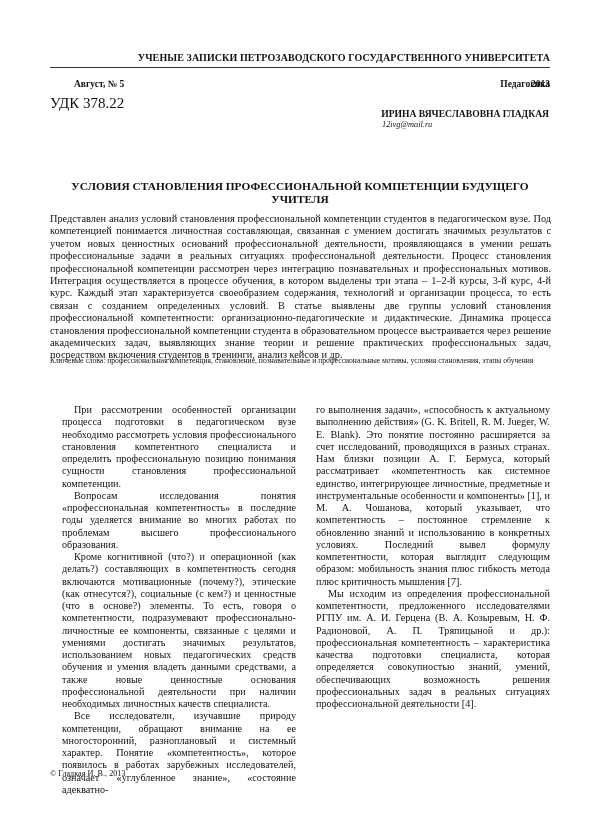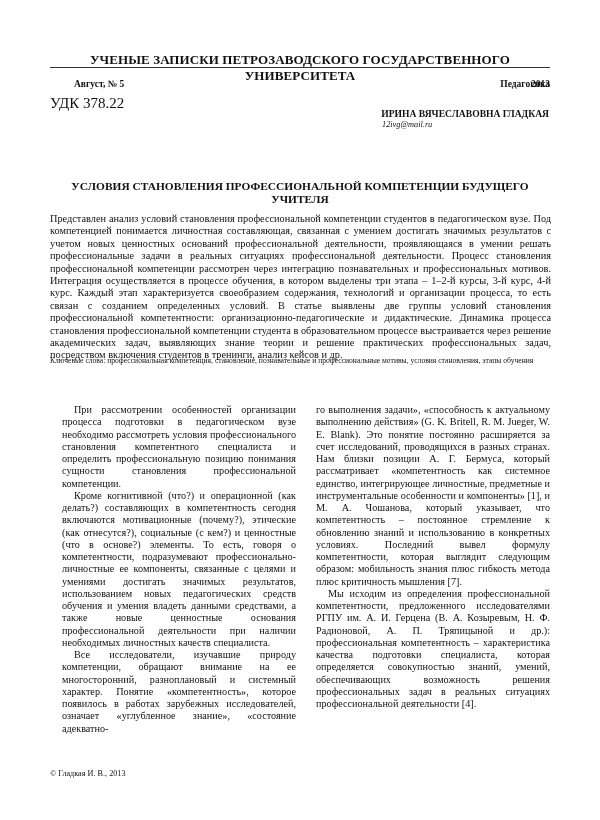--- a/index.html
+++ b/index.html
@@ -1,19 +1,19 @@
 <!DOCTYPE html>
 <html><head>
 <meta charset="utf-8">
 <style>
   html, body { margin:0; padding:0; background:#ffffff; }
   body { width:600px; height:820px; position:relative; overflow:hidden;
          font-family:"Liberation Serif", "DejaVu Serif", serif; color:#111; }
-  .journal { position:absolute; top:52px; left:50px; width:500px; text-align:center;
-             font-weight:bold; font-size:13px; letter-spacing:0.1px; }
+  .journal { position:absolute; top:52px; left:50px; width:500px; text-align:right;
+             font-weight:bold; font-size:10px; letter-spacing:0.1px; }
   .rule { position:absolute; top:67px; left:50px; width:500px; height:0; border-top:1px solid #333; }
   .issue-row { position:absolute; top:79px; left:50px; width:500px; font-weight:bold; font-size:9.5px; }
   .issue-row .l { position:absolute; left:0;margin-left:24px; }
   .issue-row .c { position:absolute; left:0; width:100%; text-align:right; }
   .issue-row .r { position:absolute; right:0; }
   .udk { position:absolute; top:95px; left:50px; font-size:15px; }
   .author-name { position:absolute; top:108px; right:51px; font-weight:bold; font-size:9.6px; }
   .author-info { position:absolute; top:120px; left:382px; width:170px; font-size:8.3px; line-height:10px; text-align:left; }
   .author-email { font-style:italic; }
   .title { position:absolute; top:180px; left:60px; width:480px; text-align:center; font-weight:bold;
@@ -48,20 +48,21 @@
   <div class="author-email">12ivg@mail.ru</div>
 </div>
 
 <div class="title">УСЛОВИЯ СТАНОВЛЕНИЯ ПРОФЕССИОНАЛЬНОЙ КОМПЕТЕНЦИИ БУДУЩЕГО УЧИТЕЛЯ</div>
 
 <div class="abstract">Представлен анализ условий становления профессиональной компетенции студентов в педагогическом вузе. Под компетенцией понимается личностная составляющая, связанная с умением достигать значимых результатов с учетом новых ценностных оснований профессиональной деятельности, проявляющаяся в умении решать профессиональные задачи в реальных ситуациях профессиональной деятельности. Процесс становления профессиональной компетенции рассмотрен через интеграцию познавательных и профессиональных мотивов. Интеграция осуществляется в процессе обучения, в котором выделены три этапа – 1–2-й курсы, 3-й курс, 4-й курс. Каждый этап характеризуется своеобразием содержания, технологий и организации процесса, то есть связан с созданием определенных условий. В статье выявлены две группы условий становления профессиональной компетентности: организационно-педагогические и дидактические. Динамика процесса становления профессиональной компетенции студента в образовательном процессе выстраивается через решение академических задач, выявляющих знание теории и решение практических профессиональных задач, посредством включения студентов в тренинги, анализ кейсов и др.</div>
 <div class="keywords">Ключевые слова: профессиональная компетенция, становление, познавательные и профессиональные мотивы, условия становления, этапы обучения</div>
 
 <div class="col left">
   <p>При рассмотрении особенностей организации процесса подготовки в педагогическом вузе необходимо рассмотреть условия профессионального становления компетентного специалиста и определить профессиональную позицию понимания сущности становления профессиональной компетенции.</p>
+  <p>Вопросам исследования понятия «профессиональная компетентность» в последние годы уделяется внимание во многих работах по проблемам высшего профессионального образования.</p>
   <p>Кроме когнитивной (что?) и операционной (как делать?) составляющих в компетентность сегодня включаются мотивационные (почему?), этические (как отнесутся?), социальные (с кем?) и ценностные (что в основе?) элементы. То есть, говоря о компетентности, подразумевают профессионально-личностные ее компоненты, связанные с целями и умениями достигать значимых результатов, использованием новых педагогических средств обучения и умения владеть данными средствами, а также новые ценностные основания профессиональной деятельности при наличии необходимых личностных качеств специалиста.</p>
   <p>Все исследователи, изучавшие природу компетенции, обращают внимание на ее многосторонний, разноплановый и системный характер. Понятие «компетентность», которое появилось в работах зарубежных исследователей, означает «углубленное знание», «состояние адекватно-</p>
 </div>
 
 <div class="col right">
   <p class="cont">го выполнения задачи», «способность к актуальному выполнению действия» (G. K. Britell, R. M. Jueger, W. E. Blank). Это понятие постоянно расширяется за счет исследований, проводящихся в разных странах. Нам близки позиции А. Г. Бермуса, который рассматривает «компетентность как системное единство, интегрирующее личностные, предметные и инструментальные особенности и компоненты» [1], и М. А. Чошанова, который указывает, что компетентность – постоянное стремление к обновлению знаний и использованию в конкретных условиях. Последний вывел формулу компетентности, которая выглядит следующим образом: мобильность знания плюс гибкость метода плюс критичность мышления [7].</p>
   <p>Мы исходим из определения профессиональной компетентности, предложенного исследователями РГПУ им. А. И. Герцена (В. А. Козыревым, Н. Ф. Радионовой, А. П. Тряпицыной и др.): профессиональная компетентность – характеристика качества подготовки специалиста, которая определяется совокупностью знаний, умений, обеспечивающих возможность решения профессиональных задач в реальных ситуациях профессиональной деятельности [4].</p>
 </div>
 
 <div class="copyright">© Гладкая И. В., 2013</div>

